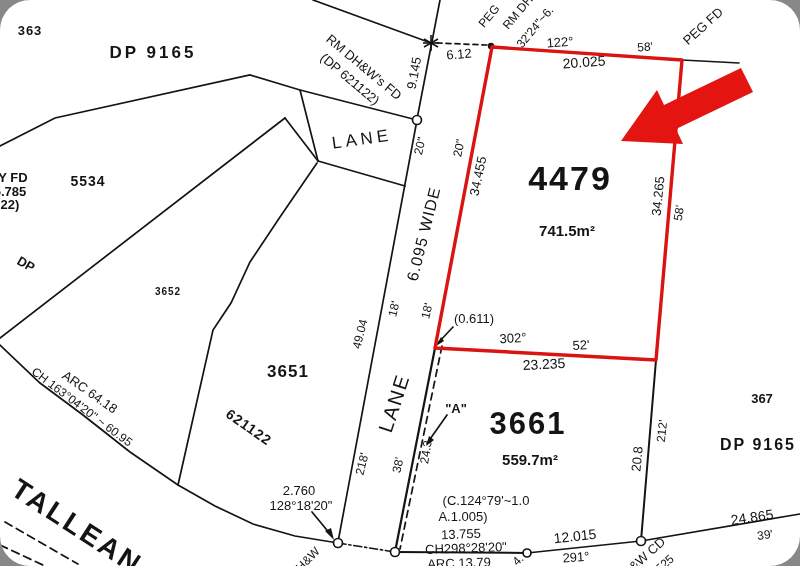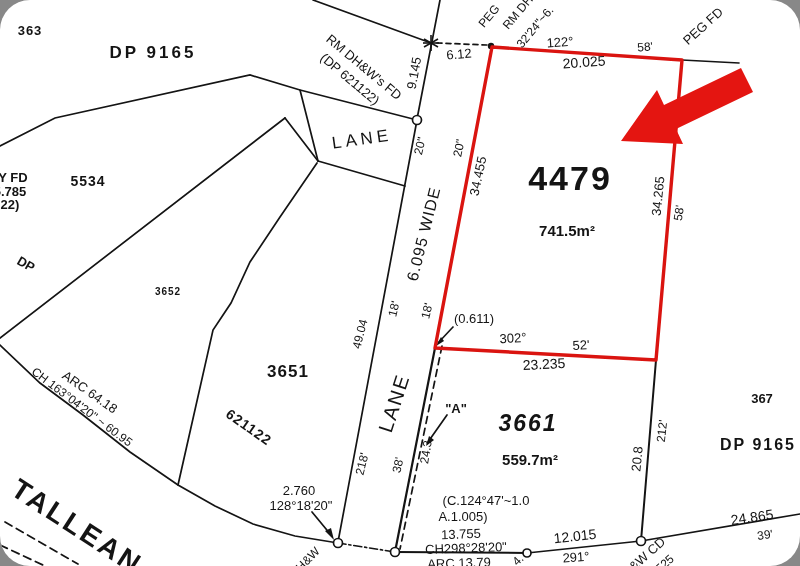--- a/index.html
+++ b/index.html
@@ -115,34 +115,34 @@
       <span class="lbl" style="left: 524px; top: 5px; font-size: 12px; transform: translate(-50%, -50%) rotate(-50deg);">RM DH&amp;W</span>
       <span class="lbl" style="left: 535px; top: 27px; font-size: 12px; transform: translate(-50%, -50%) rotate(-50deg);">32'24"~6.</span>
       <span class="lbl" style="left: 459px; top: 54px; font-size: 13px; transform: translate(-50%, -50%) rotate(-5deg);">6.12</span>
       <span class="lbl" style="left: 414px; top: 73px; font-size: 13px; transform: translate(-50%, -50%) rotate(-80deg);">9.145</span>
       <span class="lbl" style="left: 364px; top: 67px; font-size: 13px; transform: translate(-50%, -50%) rotate(40deg);">RM DH&amp;W's FD</span>
       <span class="lbl" style="left: 350px; top: 79px; font-size: 13px; transform: translate(-50%, -50%) rotate(40deg);">(DP 621122)</span>
       <span class="lbl" style="left: 474px; top: 318px; font-size: 13px; transform: translate(-50%, -50%) rotate(0deg);">(0.611)</span>
       <span class="lbl" style="left: 513px; top: 338px; font-size: 13px; transform: translate(-50%, -50%) rotate(-3deg);">302°</span>
       <span class="lbl" style="left: 581px; top: 345px; font-size: 13px; transform: translate(-50%, -50%) rotate(-3deg);">52'</span>
       <span class="lbl" style="left: 544px; top: 364px; font-size: 14px; transform: translate(-50%, -50%) rotate(-3deg);">23.235</span>
-      <span class="lbl" style="left: 528px; top: 423px; font-size: 23px; transform: translate(-50%, -50%) rotate(0deg); font-weight: bold; letter-spacing: 2px; font-style: italic;">3661</span>
+      <span class="lbl" style="left: 528px; top: 423px; font-size: 31px; transform: translate(-50%, -50%) rotate(0deg); font-weight: bold; letter-spacing: 2px;">3661</span>
       <span class="lbl" style="left: 530px; top: 459px; font-size: 15px; transform: translate(-50%, -50%) rotate(0deg); font-weight: bold;">559.7m²</span>
       <span class="lbl" style="left: 762px; top: 370px; font-size: 13px; transform: translate(-50%, -50%) rotate(0deg); font-weight: bold; margin-top: 28px;">367</span>
       <span class="lbl" style="left: 758px; top: 445px; font-size: 16px; transform: translate(-50%, -50%) rotate(0deg); font-weight: bold; letter-spacing: 2px;">DP 9165</span>
       <span class="lbl" style="left: 662px; top: 431px; font-size: 12px; transform: translate(-50%, -50%) rotate(-84deg);">212'</span>
       <span class="lbl" style="left: 637px; top: 459px; font-size: 13px; transform: translate(-50%, -50%) rotate(-84deg);">20.8</span>
       <span class="lbl" style="left: 752px; top: 517px; font-size: 14px; transform: translate(-50%, -50%) rotate(-8deg);">24.865</span>
       <span class="lbl" style="left: 765px; top: 535px; font-size: 12px; transform: translate(-50%, -50%) rotate(-8deg);">39'</span>
       <span class="lbl" style="left: 575px; top: 536px; font-size: 14px; transform: translate(-50%, -50%) rotate(-6deg);">12.015</span>
       <span class="lbl" style="left: 576px; top: 557px; font-size: 13px; transform: translate(-50%, -50%) rotate(-4deg);">291°</span>
       <span class="lbl" style="left: 461px; top: 534px; font-size: 13px; transform: translate(-50%, -50%) rotate(-2deg);">13.755</span>
       <span class="lbl" style="left: 466px; top: 548px; font-size: 13px; transform: translate(-50%, -50%) rotate(-2deg);">CH298°28'20"</span>
       <span class="lbl" style="left: 459px; top: 563px; font-size: 13px; transform: translate(-50%, -50%) rotate(-2deg);">ARC 13.79</span>
-      <span class="lbl" style="left: 486px; top: 500px; font-size: 13px; transform: translate(-50%, -50%) rotate(0deg);">(C.124°47'~1.0</span>
+      <span class="lbl" style="left: 486px; top: 500px; font-size: 13px; transform: translate(-50%, -50%) rotate(0deg);">(C.124°79'~1.0</span>
       <span class="lbl" style="left: 463px; top: 516px; font-size: 13px; transform: translate(-50%, -50%) rotate(0deg);">A.1.005)</span>
       <span class="lbl" style="left: 299px; top: 490px; font-size: 13px; transform: translate(-50%, -50%) rotate(0deg);">2.760</span>
       <span class="lbl" style="left: 301px; top: 505px; font-size: 13px; transform: translate(-50%, -50%) rotate(0deg);">128°18'20"</span>
       <span class="lbl" style="left: 297px; top: 570px; font-size: 12px; transform: translate(-50%, -50%) rotate(-45deg);">RM DH&amp;W</span>
       <span class="lbl" style="left: 518px; top: 560px; font-size: 12px; transform: translate(-50%, -50%) rotate(-45deg);">4.</span>
       <span class="lbl" style="left: 647px; top: 554px; font-size: 13px; transform: translate(-50%, -50%) rotate(-42deg);">&amp;W CD</span>
       <span class="lbl" style="left: 661px; top: 567px; font-size: 12px; transform: translate(-50%, -50%) rotate(-42deg);">4.525</span>
     </div>
 </div>
 

